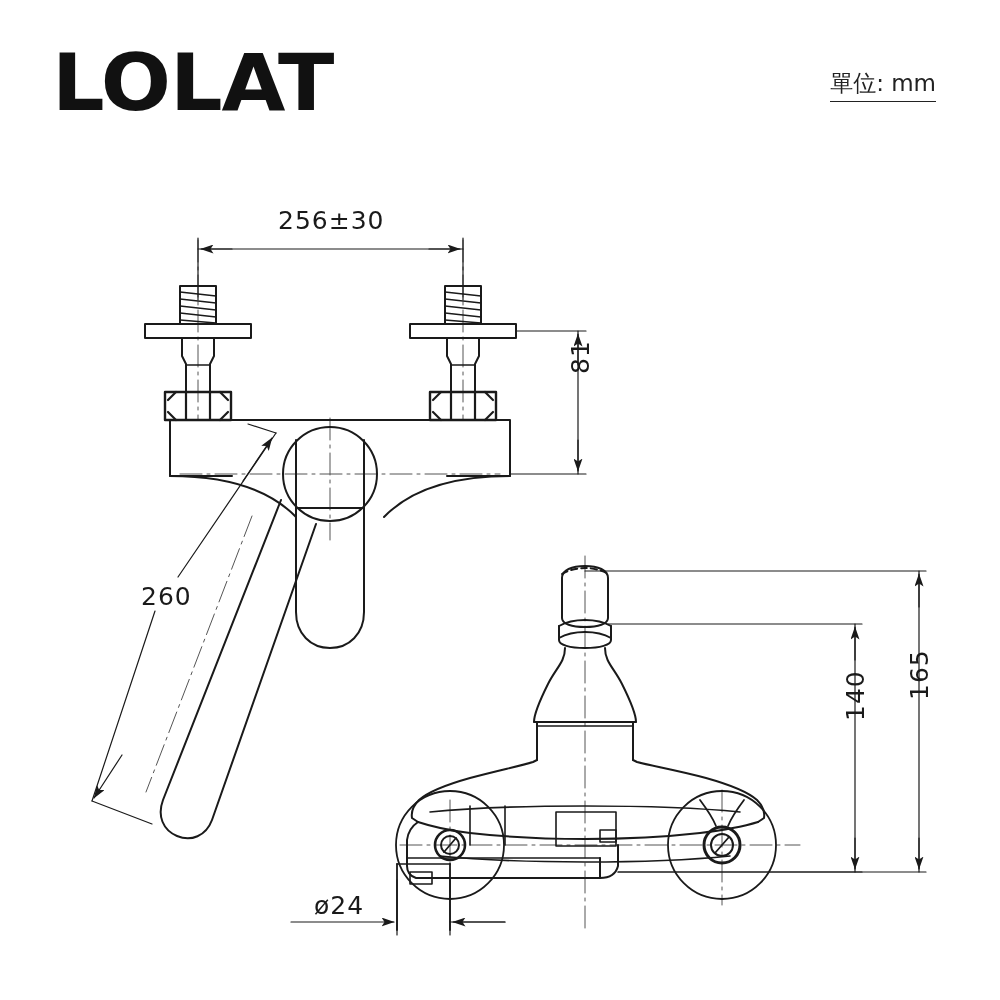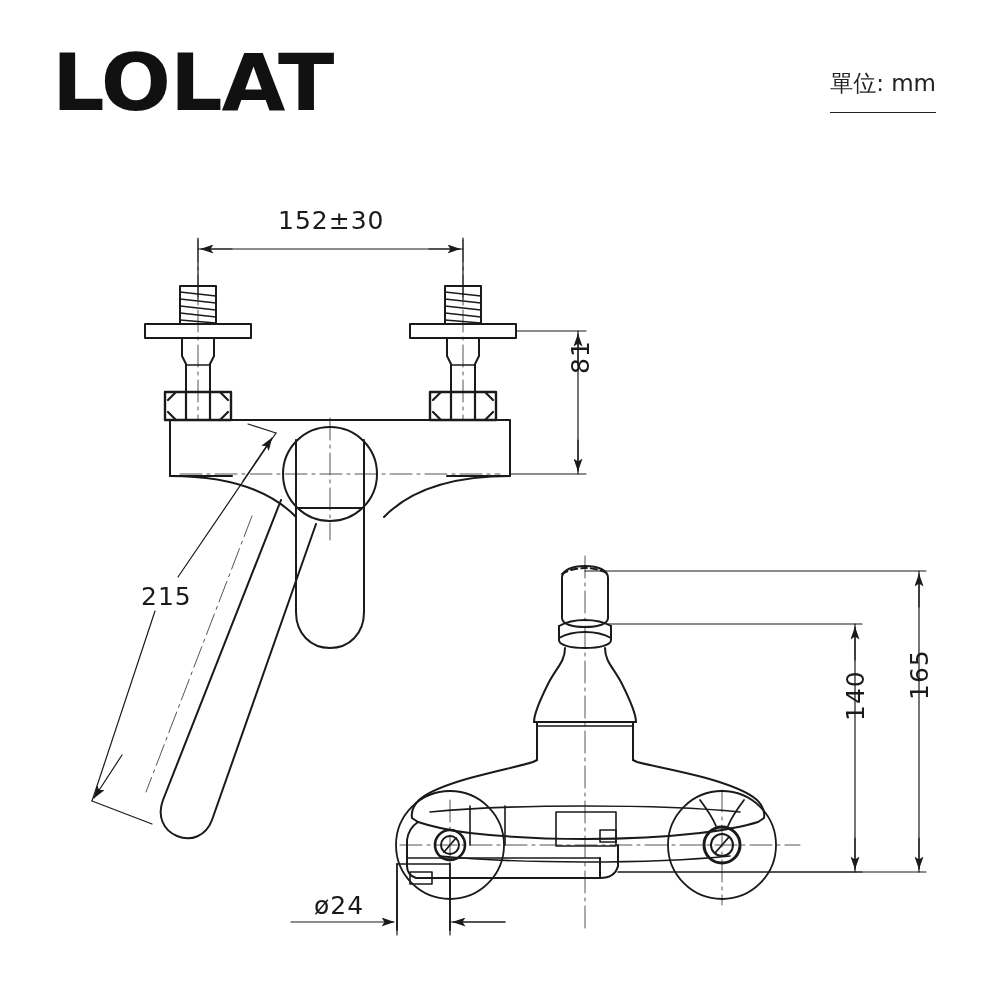--- a/index.html
+++ b/index.html
@@ -13,21 +13,21 @@
     position:absolute;left:52px;top:44px;
     font-family:"DejaVu Sans","Liberation Sans",sans-serif;
     font-weight:bold;font-size:78px;line-height:78px;
     letter-spacing:-1px;color:#111111;
     transform:scaleX(1.06);transform-origin:left top;
     white-space:nowrap;
   }
   .unit-note{
     position:absolute;right:64px;top:68px;
     font-size:23px;line-height:30px;color:#222;
-    border-bottom:1.6px solid #222;padding-bottom:14px;
+    border-bottom:1.6px solid #222;padding-bottom:3px;
     white-space:nowrap;
     font-family:"DejaVu Sans","Liberation Sans",sans-serif;
   }
   .dim-text{
     position:absolute;font-size:25px;color:#1a1a1a;white-space:nowrap;
     font-family:"DejaVu Sans","Liberation Sans",sans-serif;
     letter-spacing:1px;
   }
   .dim-152{left:278px;top:206px;}
   .dim-81{left:566px;top:374px;transform:rotate(-90deg);transform-origin:left top;}
@@ -246,18 +246,18 @@
     <line x1="397" y1="880" x2="397" y2="935"></line>
     <line x1="450" y1="880" x2="450" y2="935"></line>
     <line x1="291" y1="922" x2="394" y2="922" marker-end="url(#ah)"></line>
     <line x1="505" y1="922" x2="453" y2="922" marker-end="url(#ah)"></line>
     <line x1="450" y1="922" x2="505" y2="922"></line>
   </g>
 
   </g>
 </svg>
 
-<div class="dim-text dim-152">152±30</div>
+<div class="dim-text dim-152">256±30</div>
 <div class="dim-text dim-81">81</div>
-<div class="dim-text dim-215">215</div>
+<div class="dim-text dim-215">260</div>
 <div class="dim-text dim-140">140</div>
 <div class="dim-text dim-165">165</div>
 <div class="dim-text dim-d24">ø24</div>
 
 </body></html>

